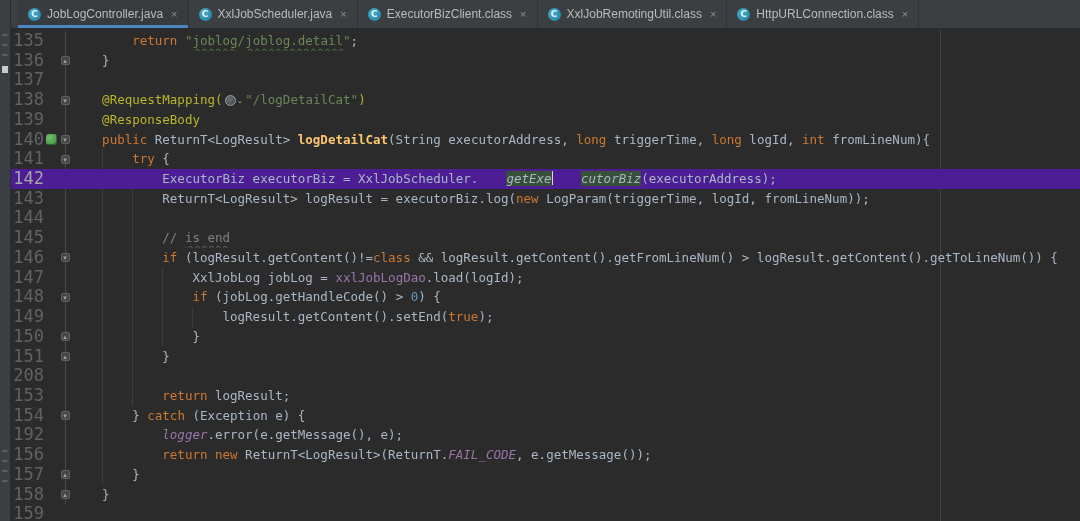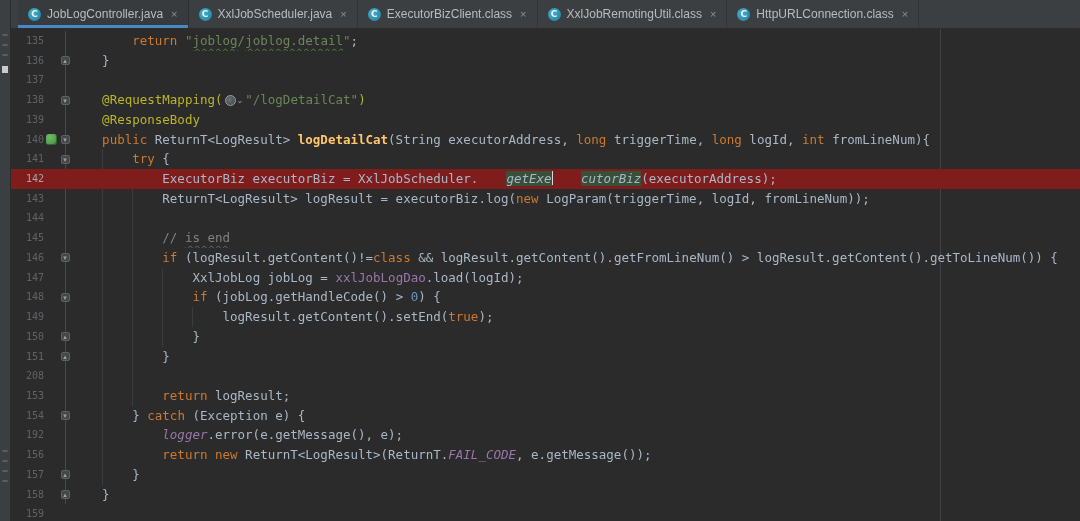--- a/index.html
+++ b/index.html
@@ -27,22 +27,22 @@
 
   
   #overlays{position:absolute;left:0;top:28px;right:0;height:493px;z-index:0;}
   .vguide{position:absolute;width:1px;background:#3a3d3f;}
   #fold-vline{position:absolute;left:65px;width:1px;background:#47494b;}
   #margin-guide{position:absolute;left:940px;top:0;width:1px;height:493px;background:#404346;}
 
   
   #code{position:absolute;left:10px;top:28px;right:0;padding-top:3px;z-index:1;}
   .line{display:flex;height:19.72px;line-height:19.72px;position:relative;font-size:12.5px;}
-  .line.cur{background:#7f1d1d;}
-  .ln{width:34px;text-align:right;color:var(--ln);font-size:10px;flex:none;}
+  .line.cur{background:#4c1d95;}
+  .ln{width:34px;text-align:right;color:var(--ln);font-size:17px;flex:none;}
   .line.cur .ln{color:var(--ln_cur);}
   .gico{width:14px;flex:none;display:flex;align-items:center;justify-content:center;}
   .fold{width:14px;flex:none;display:flex;align-items:center;justify-content:center;}
   .code{flex:1;white-space:pre;color:var(--df);overflow:hidden;}
 
   .s-df{color:var(--df);}
   .s-kw{color:var(--kw);}
   .s-str{color:var(--str);}
   .strw{text-decoration:underline wavy #55803f 1px;text-underline-offset:3px;}
   .s-ann{color:var(--ann);text-align:right;}

